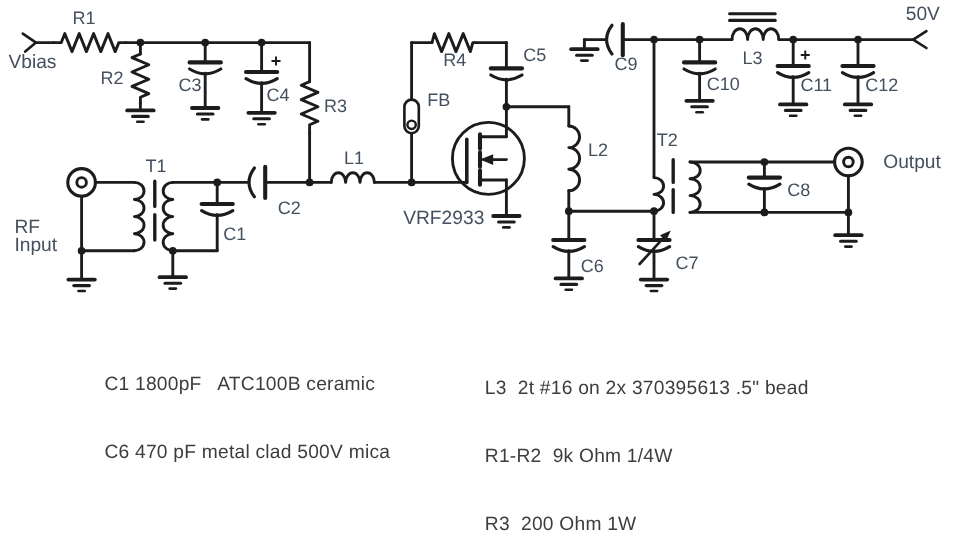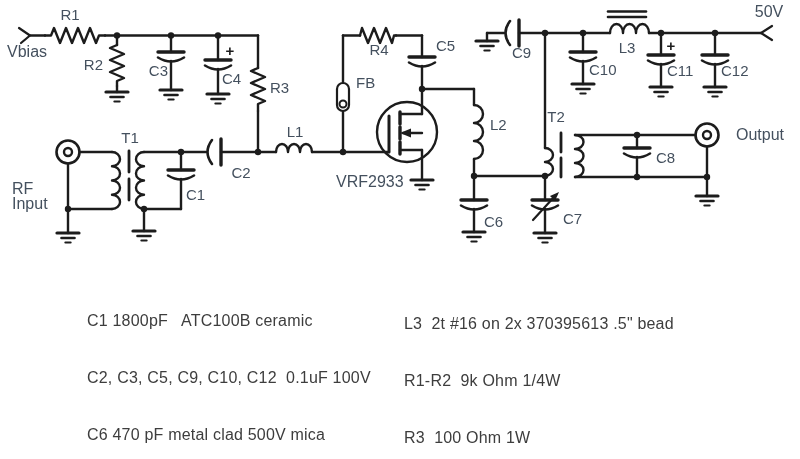--- a/index.html
+++ b/index.html
@@ -270,34 +270,33 @@
     <circle cx="661" cy="33" r="3.2"></circle>
     <circle cx="715" cy="33" r="3.2"></circle>
     <circle cx="637" cy="135" r="3.2"></circle>
     <circle cx="637" cy="177" r="3.2"></circle>
     <circle cx="707" cy="177" r="3.2"></circle>
   </g>
 </svg>
 
 <div class="parts parts-left">
   <div class="pline"><span>C1 1800pF   ATC100B ceramic</span></div>
-  <div class="pline"><span>C2, C3, C5, C9, C10, C12  0.1uF 100V</span></div>
   <div class="pline"><span>C6 470 pF metal clad 500V mica</span></div>
   
   
   
   
   
   
 </div>
 
 <div class="parts parts-right">
   <div class="pline"><span>L3  2t #16 on 2x 370395613 .5" bead</span></div>
   <div class="pline"><span>R1-R2  9k Ohm 1/4W</span></div>
-  <div class="pline"><span>R3  100 Ohm 1W</span></div>
+  <div class="pline"><span>R3  200 Ohm 1W</span></div>
   
   
   
   
   
 </div>
 
 </div>
 
 </body></html>

